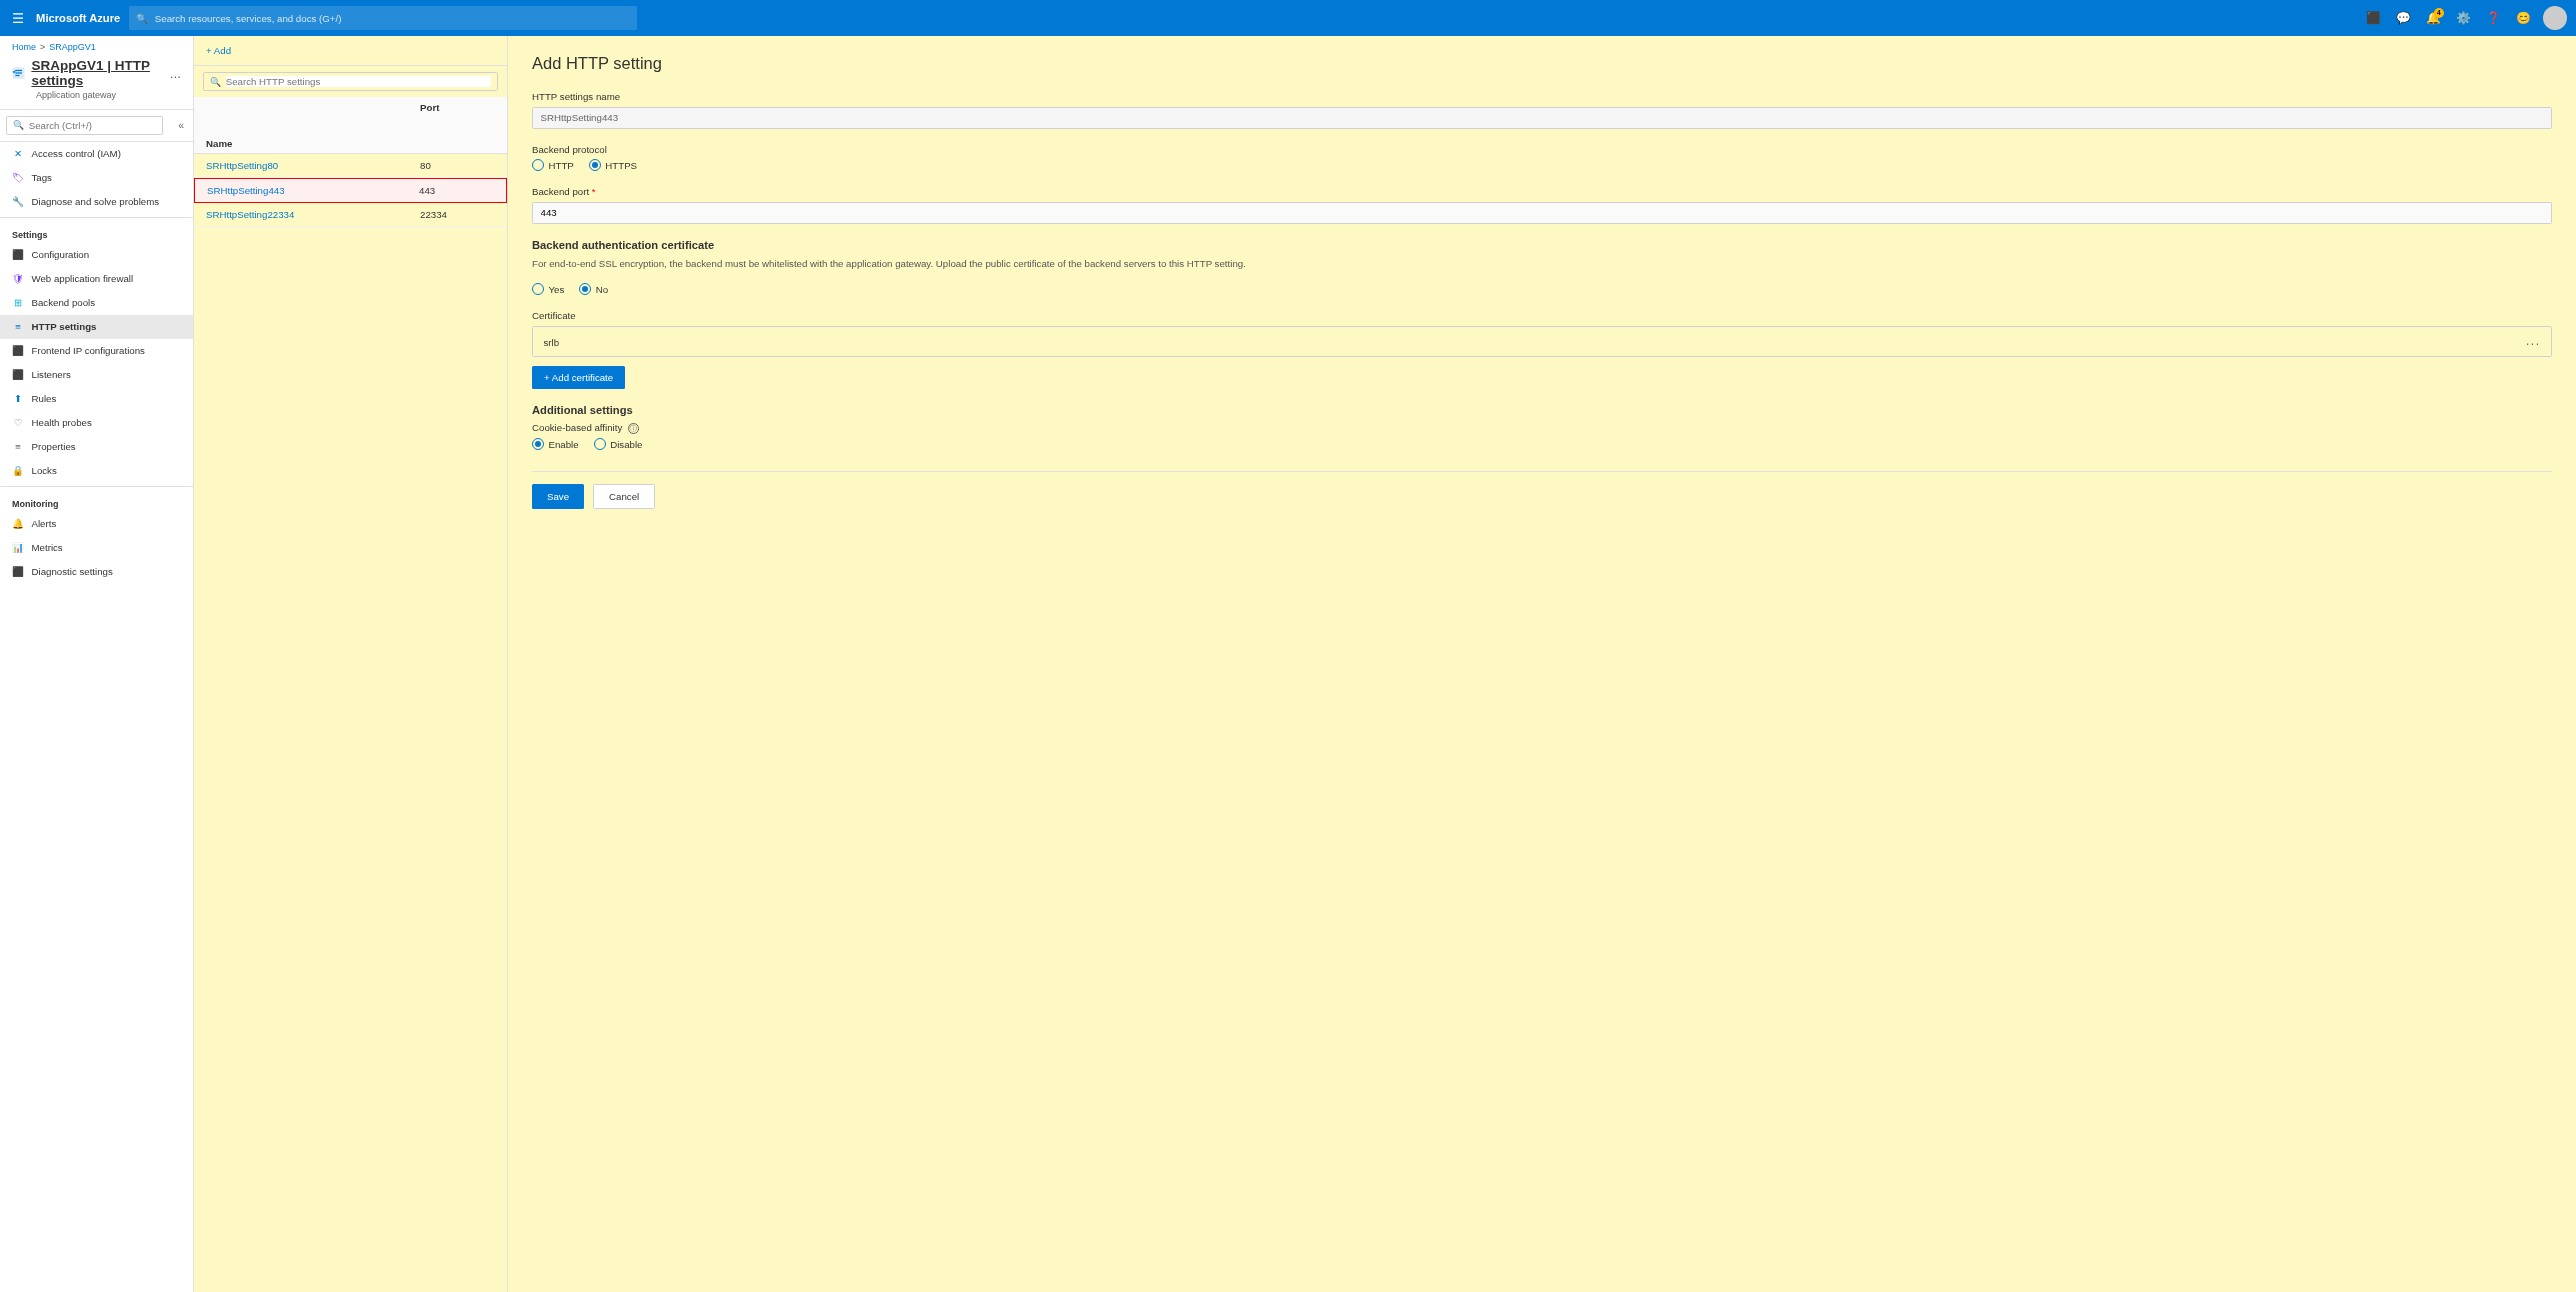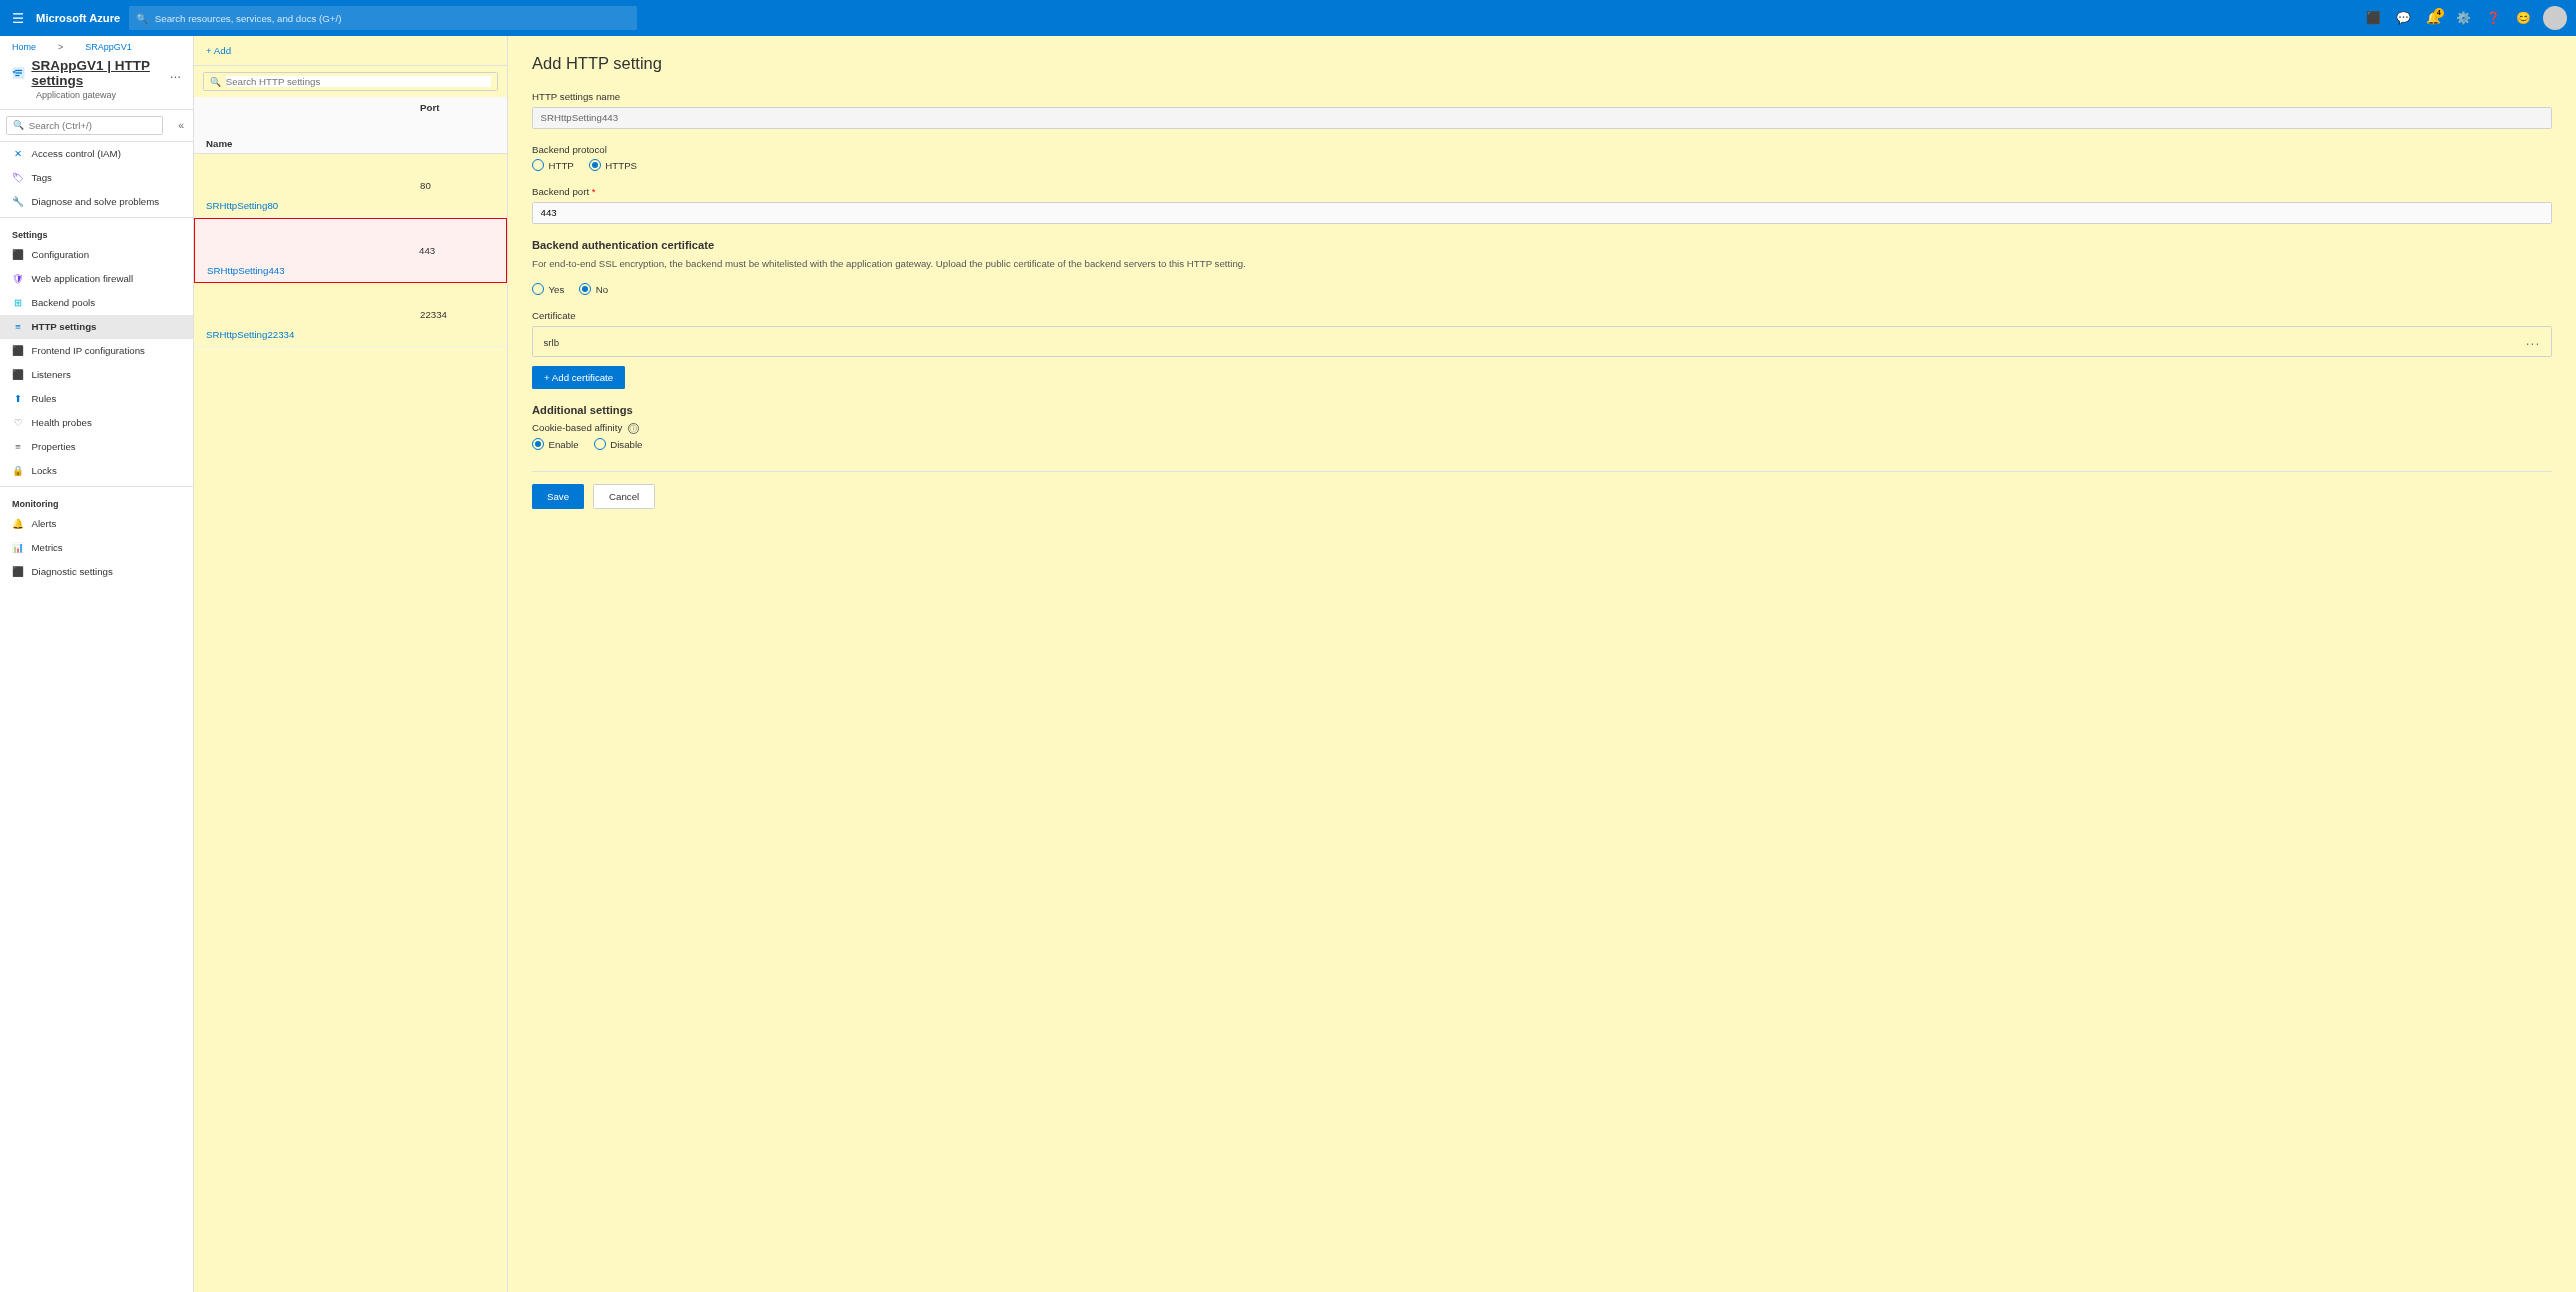--- a/index.html
+++ b/index.html
@@ -31,21 +31,21 @@
     .main-layout { display: flex; margin-top: 36px; height: calc(100vh - 36px); }
 
     
     .sidebar {
       width: 194px; min-width: 194px; background: white; border-right: 0.7px solid #e0e0e0;
       display: flex; flex-direction: column; overflow-y: auto; overflow-x: hidden;
     }
 
     
     .breadcrumb-area { padding: 6px 12px 0; }
-    .breadcrumb { display: flex; align-items: flex-start; gap: 22px; font-size: 9px; color: #0078d4; }
+    .breadcrumb { display: flex; align-items: flex-start; gap: 4px; font-size: 9px; color: #0078d4; }
     .breadcrumb-sep { color: #666; }
 
     
     .resource-header { padding: 6px 12px 9px; border-bottom: 0.7px solid #e0e0e0; }
     .resource-title-row { display: flex; align-items: center; gap: 6px; }
     .resource-icon { width: 18px; height: 18px; }
     .resource-title { font-size: 13.5px; font-weight: 600; color: #333; text-decoration: underline; }
     .resource-more { font-size: 13.5px; color: #666; cursor: pointer; margin-left: 3px; }
     .resource-subtitle { font-size: 9px; color: #666; margin-top: 1.5px; margin-left: 24px; }
 
@@ -84,21 +84,21 @@
     }
     .list-search input { border: none; outline: none; font-size: 9.7px; width: 100%; }
     .list-table { flex: 1; overflow-y: auto; }
     .table-header { display: flex; padding: 4.5px 12px; border-bottom: 0.7px solid #e0e0e0; background: #fafafa; }
     .table-col-name { flex: 1; font-weight: 600; font-size: 9.7px; margin-top: 36px; }
     .table-col-port { width: 75px; font-weight: 600; font-size: 9.7px; }
     .table-row {
       display: flex; align-items: center; padding: 6px 12px; border-bottom: 0.7px solid #f0f0f0; cursor: pointer;
     }
     .table-row.selected { background: #fff0f0; border: 1.5px solid #e00; }
-    .table-cell-name { flex: 1; font-size: 9.7px; color: #0078d4; margin-top: 40px; }
+    .table-cell-name { flex: 1; font-size: 9.7px; color: #0078d4; }
     .table-cell-port { width: 75px; font-size: 9.7px; }
 
     
     .detail-panel { flex: 1; background: #fef9c3; overflow-y: auto; padding: 18px 24px; }
     .detail-title { font-size: 16.5px; font-weight: 300; color: #333; margin-bottom: 18px; }
 
     .form-group { margin-bottom: 15px; }
     .form-label { font-size: 9.7px; color: #333; margin-bottom: 4.5px; display: block; }
     .form-label .required { color: #e00; }
     .form-input {

